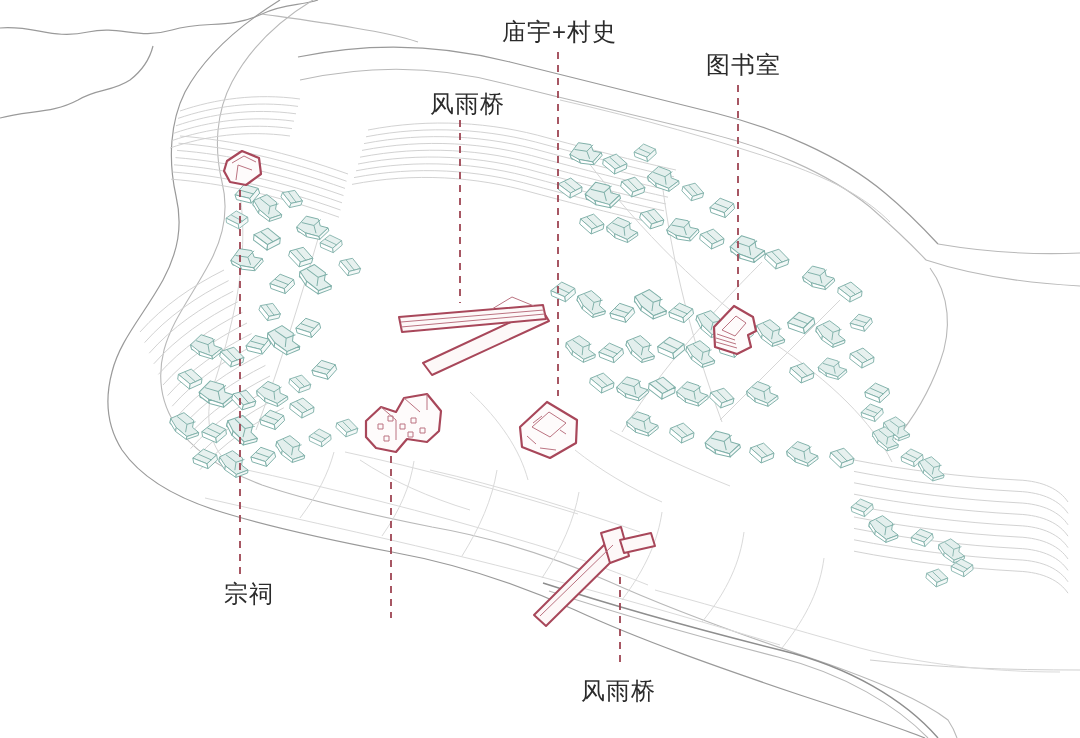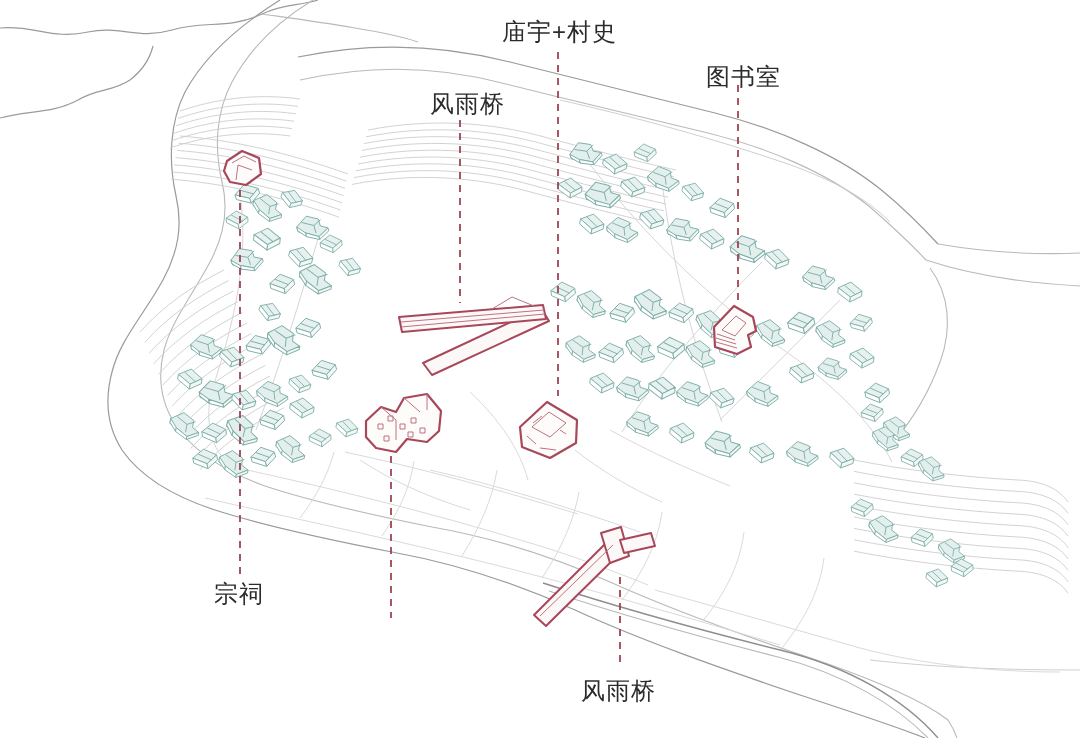--- a/index.html
+++ b/index.html
@@ -293,18 +293,18 @@
     <line class="leader" x1="558" y1="52" x2="558" y2="396"></line>
     <line class="leader" x1="738" y1="85" x2="738" y2="303"></line>
     <line class="leader" x1="460" y1="120" x2="460" y2="303"></line>
     <line class="leader" x1="240" y1="190" x2="240" y2="577"></line>
     <line class="leader" x1="391" y1="456" x2="391" y2="618"></line>
     <line class="leader" x1="620" y1="577" x2="620" y2="666"></line>
   </g>
 </svg>
 
 <div class="map-label" style="left:502px;top:19px;">庙宇+村史</div>
-<div class="map-label" style="left:706px;top:64px;text-align:right;">图书室</div>
+<div class="map-label" style="left:706px;top:52px;text-align:right;">图书室</div>
 <div class="map-label" style="left:430px;top:91px;">风雨桥</div>
-<div class="map-label" style="left:214px;top:581px;">宗祠</div>
+<div class="map-label" style="left:224px;top:581px;">宗祠</div>
 <div class="map-label" style="left:581px;top:678px;">风雨桥</div>
 
 </div>
 
 </body></html>

